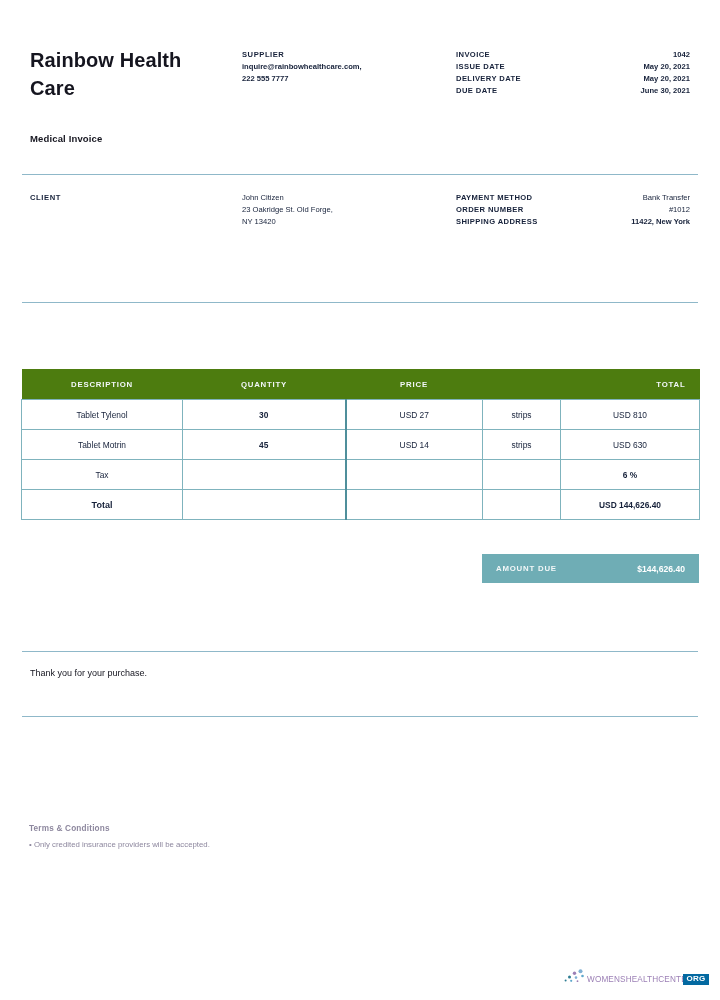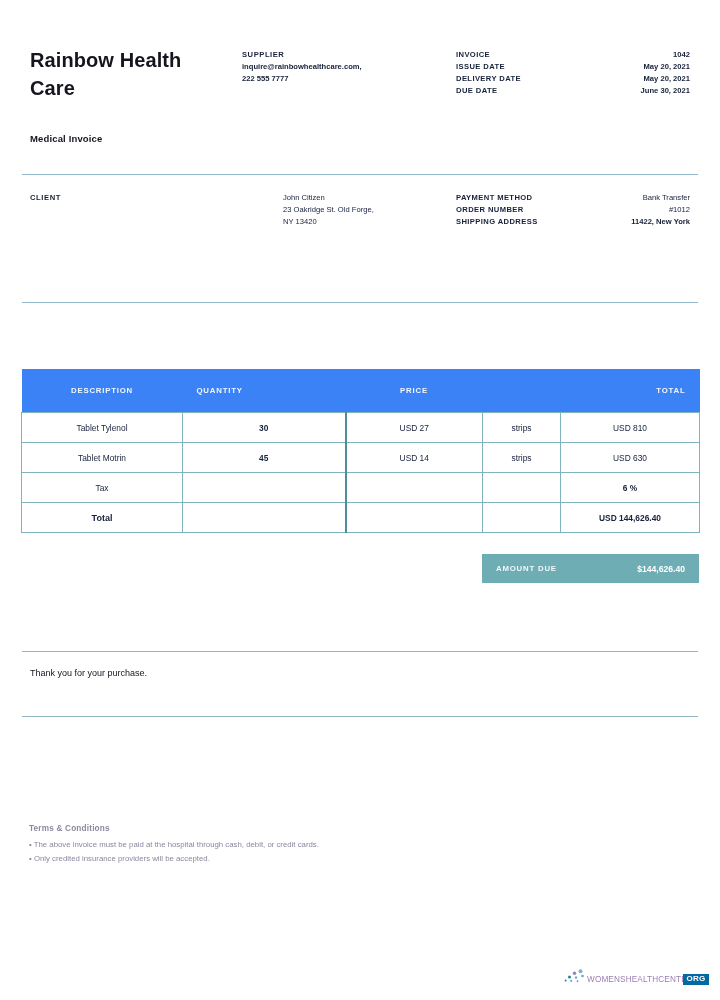--- a/index.html
+++ b/index.html
@@ -104,21 +104,20 @@
     color: #16213a;
   }
   .client-block {
     position: absolute;
     left: 242px;
     top: 192px;
     width: 205px;
     font-size: 7.6px;
     line-height: 1.6;
     color: #16213a;
-    margin-left: 41px;
   }
   .client-name { font-weight: normal; }
   .client-addr { font-weight: normal; }
 
   .payment-block {
     position: absolute;
     left: 456px;
     top: 192px;
     width: 234px;
     font-size: 7.6px;
@@ -137,32 +136,32 @@
   
   .inv-table {
     position: absolute;
     left: 21px;
     top: 369px;
     width: 678px;
     border-collapse: collapse;
     table-layout: fixed;
   }
   .inv-table th {
-    background: #3b82f6;
+    background: #4d7c0f;
     color: #f2f7f8;
     font-size: 7.8px;
     font-weight: bold;
     letter-spacing: 0.8px;
-    height: 43px;
+    height: 30px;
     padding: 0 14px;
     border: none;
     vertical-align: middle;
   }
   .th-desc { text-align: center; }
-  .th-qty  { text-align: left; }
+  .th-qty  { text-align: center; }
   .th-price{ text-align: center; }
   .th-blank{ }
   .th-total{ text-align: right; }
 
   .inv-table td {
     height: 29px;
     font-size: 8.4px;
     color: #16213a;
     text-align: center;
     vertical-align: middle;
@@ -384,21 +383,20 @@
     <span class="amount-due-label">AMOUNT DUE</span>
     <span class="amount-due-value">$144,626.40</span>
   </div>
 
   <div class="rule rule-3"></div>
   <div class="thanks">Thank you for your purchase.</div>
   <div class="rule rule-4"></div>
 
   <div class="terms">
     <div class="terms-title">Terms &amp; Conditions</div>
-    <div class="terms-line">• The above invoice must be paid at the hospital through cash, debit, or credit cards.</div>
     <div class="terms-line">• Only credited insurance providers will be accepted.</div>
   </div>
 
   <div class="logo">
     <svg class="logo-dots" viewBox="0 0 26 18">
       <circle cx="17.5" cy="3.2" r="2.0" fill="#7fb0d4"></circle>
       <circle cx="11.5" cy="5.2" r="1.7" fill="#9b7fb5"></circle>
       <circle cx="19.5" cy="8.0" r="1.3" fill="#5fa8cc"></circle>
       <circle cx="13.0" cy="9.6" r="1.3" fill="#7fb0d4"></circle>
       <circle cx="6.5" cy="9.0" r="1.5" fill="#2f7d92"></circle>

